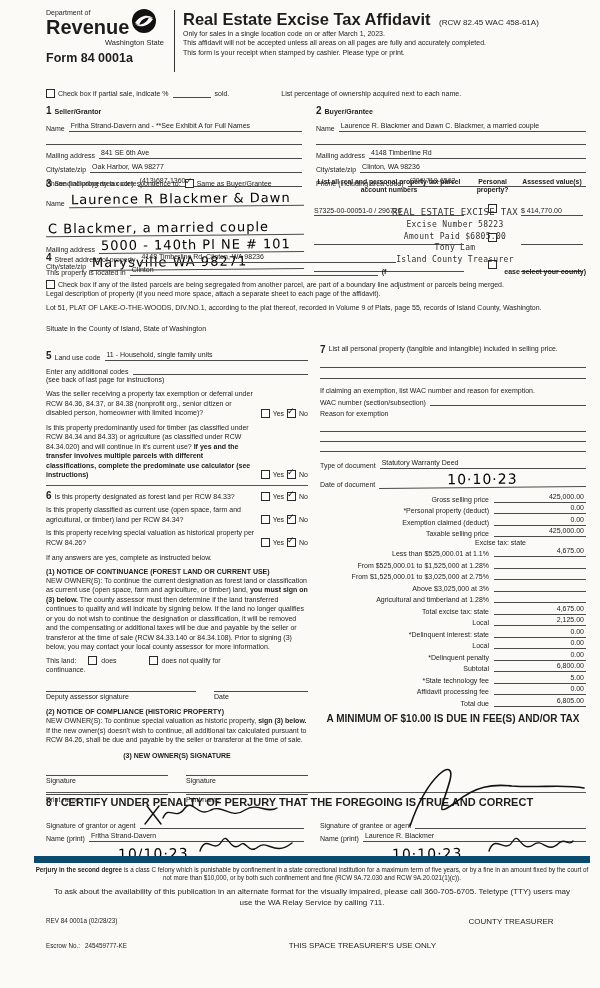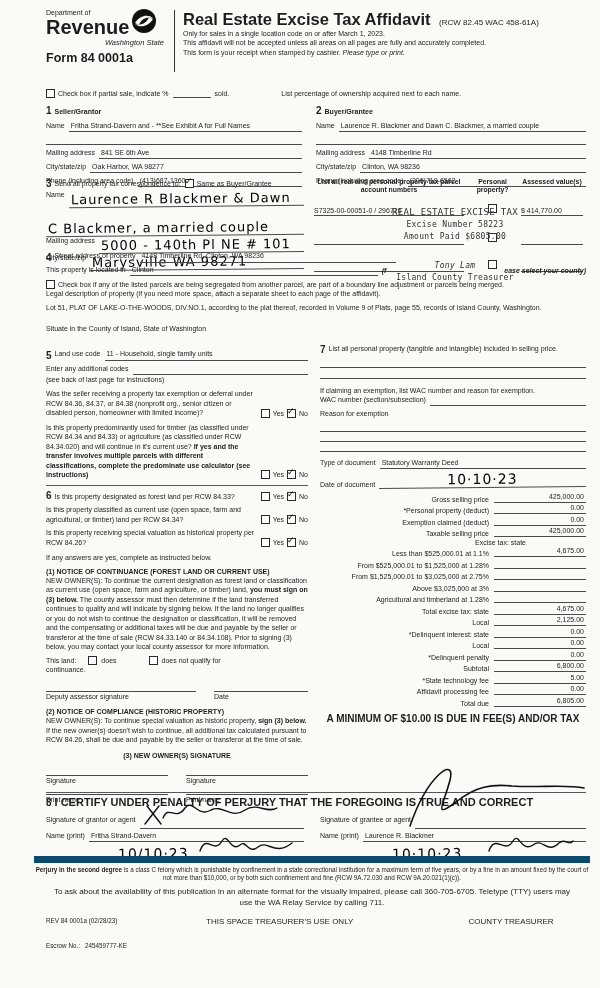--- a/index.html
+++ b/index.html
@@ -1,26 +1,26 @@
 <!DOCTYPE html>
 <html><head>
 <meta charset="utf-8">
 <style>
   html,body{margin:0;padding:0;background:#e8e8e8;}
   .page{position:relative;width:600px;height:988px;background:#fbfaf7;overflow:hidden;
         font-family:"Liberation Sans", sans-serif;color:#1d1d1d;}
   .abs{position:absolute;}
   .b{font-weight:bold;}
-  .i{font-style:italic;}
+  .i{}
   .f6{font-size:6.3px;line-height:1.3;}
   .f7{font-size:7px;line-height:1.35;}
   .f8{font-size:8px;line-height:1.3;}
   .row{display:flex;}
   .u{border-bottom:1px solid #4a4a4a;}
-  .fld{display:flex;margin-top:4px;font-size:7px;}
+  .fld{display:flex;align-items:flex-end;margin-top:4px;font-size:7px;}
   .fld .lbl{white-space:nowrap;margin-right:4px;}
   .fld .val{flex:1;border-bottom:1px solid #4a4a4a;min-height:9px;padding:0 2px;}
   .cb{display:inline-block;width:7px;height:7px;border:1px solid #2a2a2a;position:relative;
       vertical-align:-1px;background:#fff;flex:none;}
   .cb.checked::after{content:"✓";position:absolute;left:-1px;top:-4px;font-size:9px;color:#111;}
   .yn{display:flex;align-items:center;gap:3px;white-space:nowrap;font-size:7px;margin-left:6px;}
   .hand{font-family:"DejaVu Sans", sans-serif;font-size:13px;color:#000;letter-spacing:1px;
         transform:rotate(-0.6deg);white-space:nowrap;}
   .stamp{font-family:"DejaVu Sans Mono", monospace;color:#313131;text-align:center;
          font-size:8px;line-height:1.45;letter-spacing:0.3px;z-index:5;pointer-events:none;}
@@ -168,21 +168,21 @@
         <div style="width:45px;text-align:center;"><span class="cb"></span></div>
         <div class="u" style="width:62px;height:9px;"></div>
       </div>
     </div>
   </div>
 
   <div class="abs stamp" style="top:206px;left:330px;width:250px;">
     <div style="font-size:9px;">REAL ESTATE EXCISE TAX</div>
     <div>Excise Number 58223</div>
     <div>Amount Paid $6805.00</div>
-    <div style="margin-top:18px;font-style:italic;">Tony Lam</div>
+    <div style="margin-top:0;">Tony Lam</div>
     <div>Island County Treasurer</div>
   </div>
 
   <div class="abs" style="top:252px;left:46px;width:540px;">
     <div class="fld" style="margin-top:0;">
       <span class="secnum">4</span>
       <span class="lbl">Street address of property</span>
       <span class="val" style="max-width:255px;">4148 Timberline Rd, Clinton, WA 98236</span>
       <span style="width:190px;"></span>
     </div>
@@ -478,21 +478,21 @@
 
   <div class="abs" style="top:856px;left:34px;width:556px;border-top:7px solid #0c4a6e;padding-top:3px;">
     <div class="f6" style="text-align:center;">
       <span class="b">Perjury in the second degree</span><span> is a class C felony which is punishable by confinement in a state correctional institution for a maximum term of five years, or by a fine in an amount fixed by the court of not more than $10,000, or by both such confinement and fine (RCW 9A.72.030 and RCW 9A.20.021(1)(c)).</span>
     </div>
     <div style="font-size:8px;line-height:1.35;text-align:center;margin-top:5px;width:520px;margin-left:18px;">To ask about the availability of this publication in an alternate format for the visually impaired, please call 360-705-6705. Teletype (TTY) users may use the WA Relay Service by calling 711.</div>
   </div>
 
   <div class="abs row" style="top:917px;left:46px;width:540px;align-items:flex-start;">
     <span class="f6" style="width:160px;">REV 84 0001a (02/28/23)</span>
-    <span class="f8" style="width:230px;text-align:left;">THIS SPACE TREASURER'S USE ONLY</span>
+    <span class="f8" style="width:230px;text-align:right;margin-top:24px;">THIS SPACE TREASURER'S USE ONLY</span>
     <span class="f8" style="flex:1;text-align:center;">COUNTY TREASURER</span>
   </div>
   <div class="abs row f6" style="top:942px;left:46px;gap:5px;">
     <span>Escrow No.:</span>
     <span>245459777-KE</span>
   </div>
 
 </div>
 
 </body></html>

